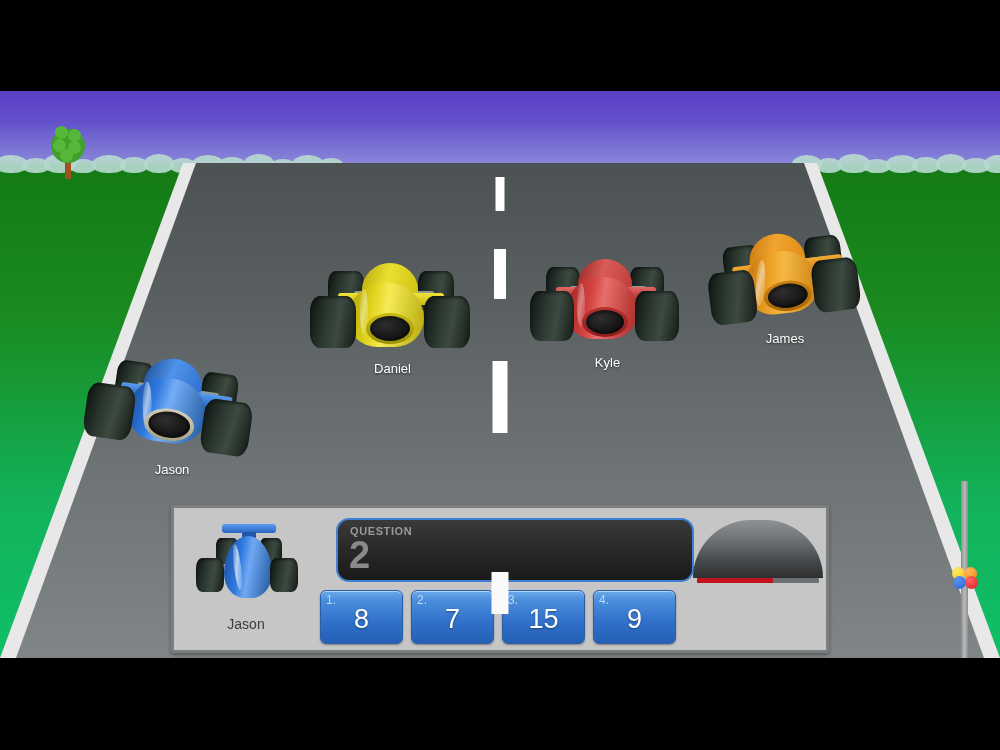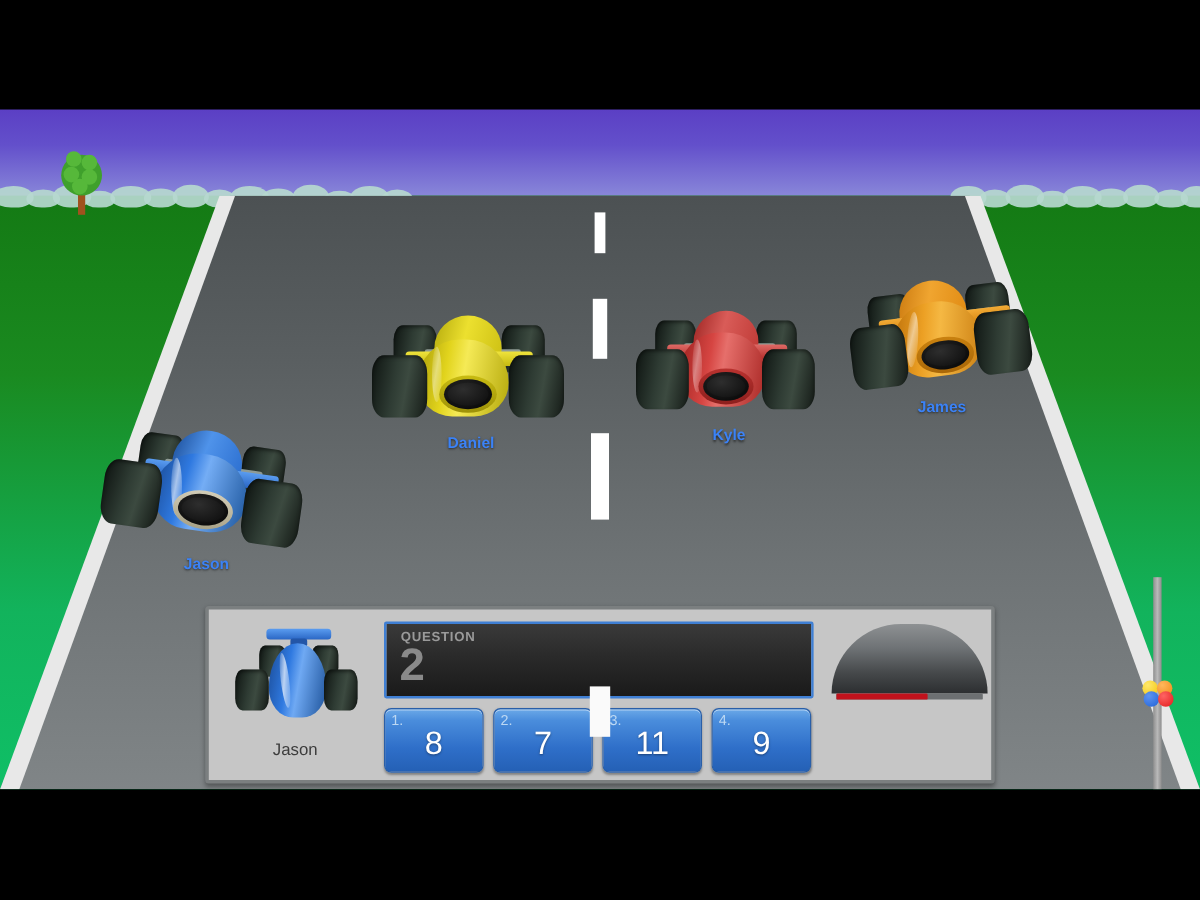--- a/index.html
+++ b/index.html
@@ -36,21 +36,21 @@
   #road-edge-l { position:absolute; left:0; top:72px; width:1000px; height:495px;
     background:#e8e8e8; clip-path:polygon(18.3% 0%, 19.6% 0%, 1.6% 100%, 0% 100%); }
   #road-edge-r { position:absolute; left:0; top:72px; width:1000px; height:495px;
     background:#e8e8e8; clip-path:polygon(80.4% 0%, 81.7% 0%, 100% 100%, 98.4% 100%); }
 
   .dash { position:absolute; background:#fff; left:50%; transform:translateX(-50%); }
 
   
   .car { position:absolute; }
   .car .label { position:absolute; left:50%; transform:translateX(-50%);
-    color:#3b82f6; font-size:13px; white-space:nowrap; text-shadow:0 1px 2px rgba(0,0,0,.6);font-weight:bold; }
+    color:#ffffff; font-size:13px; white-space:nowrap; text-shadow:0 1px 2px rgba(0,0,0,.6); }
 
   .tyre { position:absolute; border-radius:22%/30%;
     background:linear-gradient(100deg,#0e1411 0%,#2e3b33 40%,#3c4a40 60%,#141a16 100%);
     box-shadow:0 2px 3px rgba(0,0,0,.45) inset; }
   .axle { position:absolute; height:4px; background:#8e9a94; border-radius:2px; }
   .body { position:absolute; border-radius:46% 46% 38% 38%/56% 56% 44% 44%; }
   .nose { position:absolute; border-radius:52% 52% 30% 30%/70% 70% 30% 30%; }
   .wing { position:absolute; border-radius:3px; }
   .wingpost { position:absolute; border-radius:2px; }
   .cockpit { position:absolute; border-radius:50%;
@@ -67,23 +67,23 @@
 
   
   #hud { position:absolute; left:171px; top:505px; width:658px; height:148px;
     background:#c6c6c6; border:3px solid #7b7f80; border-radius:3px; z-index:40;
     box-shadow:0 2px 4px rgba(0,0,0,.35); }
 
   #hud-car { position:absolute; left:12px; top:8px; width:120px; height:128px; }
   #hud-car .label { position:absolute; left:50%; top:100px; transform:translateX(-50%);
     color:#3c3c3c; font-size:14px; }
 
-  #question-box { position:absolute; left:146px; top:10px; width:358px; height:64px;
+  #question-box { position:absolute; left:162px; top:10px; width:358px; height:64px;
     background:linear-gradient(to bottom,#3a3a3a 0%,#2a2a2a 45%,#1a1a1a 100%);
-    border:2px solid #3f7fd4; border-radius:2px; }
+    border:2px solid #3f7fd4; border-radius:13px; }
   #q-label { position:absolute; left:12px; top:5px; color:#9a9a9a;
     font-size:11px; font-weight:bold; letter-spacing:.6px; }
   #q-number { position:absolute; left:11px; top:16px; color:#8a8a8a;
     font-size:38px; font-weight:bold; line-height:1; }
   #q-text { position:absolute; left:0; right:0; top:50%; transform:translateY(-50%);
     text-align:center; color:#fff; font-size:37px; font-weight:bold;
     padding-left:46px; text-shadow:0 2px 3px rgba(0,0,0,.6); }
 
   .answers { position:absolute; left:146px; top:82px; width:362px; height:54px; }
   .ans { position:absolute; width:83px; height:54px; border-radius:6px;
@@ -293,21 +293,21 @@
       <div class="ans" style="left:0px;">
         <span class="idx">1.</span>
         <span class="val">8</span>
       </div>
       <div class="ans" style="left:91px;">
         <span class="idx">2.</span>
         <span class="val">7</span>
       </div>
       <div class="ans" style="left:182px;">
         <span class="idx">3.</span>
-        <span class="val">11</span>
+        <span class="val">15</span>
       </div>
       <div class="ans" style="left:273px;">
         <span class="idx">4.</span>
         <span class="val">9</span>
       </div>
     </div>
 
     <div id="rate-gauge">
       <div id="rate-dome"></div>
       <div id="rate-bar-track">

